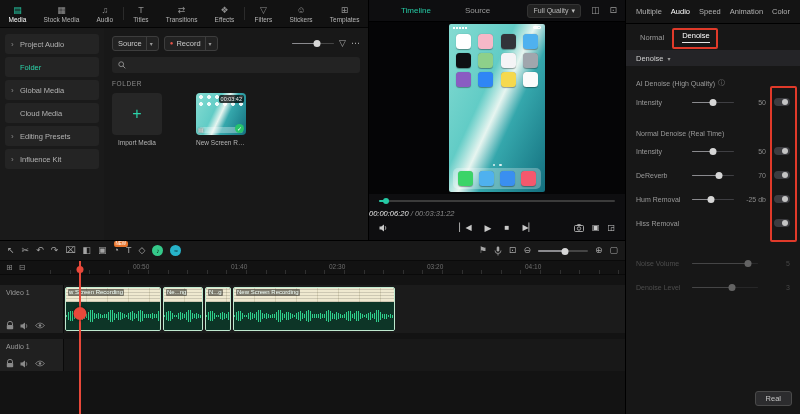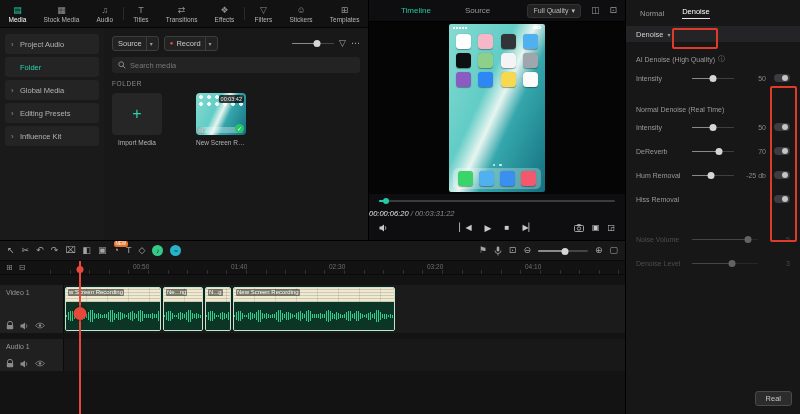--- a/index.html
+++ b/index.html
@@ -198,20 +198,24 @@
           </div>
           <div class="side-item active">
             <span class="chev"></span>
             <span>Folder</span>
           </div>
           <div class="side-item">
             <span class="chev">›</span>
             <span>Global Media</span>
           </div>
           <div class="side-item">
+            <span class="chev"></span>
+            <span>Cloud Media</span>
+          </div>
+          <div class="side-item">
             <span class="chev">›</span>
             <span>Editing Presets</span>
           </div>
           <div class="side-item">
             <span class="chev">›</span>
             <span>Influence Kit</span>
           </div>
         </aside>
 
         <div class="media-content">
@@ -233,21 +237,20 @@
             </span>
             <span class="icon-btn">▽</span>
             <span class="icon-btn">⋯</span>
           </div>
 
           <div class="search-row">
             <svg width="8" height="8" viewBox="0 0 8 8">
                 <circle cx="3.2" cy="3.2" r="2.4" fill="none" stroke="currentColor" stroke-width="1"></circle>
                 <path d="M5 5l2.3 2.3" stroke="currentColor" stroke-width="1"></path>
               </svg>
-            <input placeholder="Search media" style="">
           </div>
 
           <div class="folder-label">FOLDER</div>
 
           <div class="tiles">
             <div class="tile">
               <div class="tile-box">
                 <span class="import-plus">+</span>
               </div>
               <div class="tile-label">Import Media</div>
@@ -629,20 +632,27 @@
       </div>
 
       <div class="playhead">
         <span class="ph-head"></span>
         <span class="ph-handle"></span>
       </div>
     </div>
   </div>
 
   <aside class="inspector">
+    <div class="insp-tabs">
+      <span class="insp-tab">Multiple</span>
+      <span class="insp-tab active">Audio</span>
+      <span class="insp-tab">Speed</span>
+      <span class="insp-tab">Animation</span>
+      <span class="insp-tab">Color</span>
+    </div>
 
     <div class="insp-subtabs">
       <span class="insp-subtab">Normal</span>
       <span class="insp-subtab active">Denoise</span>
     </div>
 
     <div class="section-bar">
       <span>Denoise</span>
       <span class="dd2">▾</span>
     </div>

